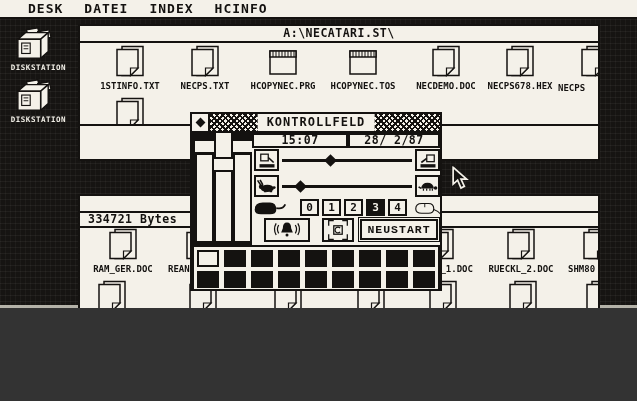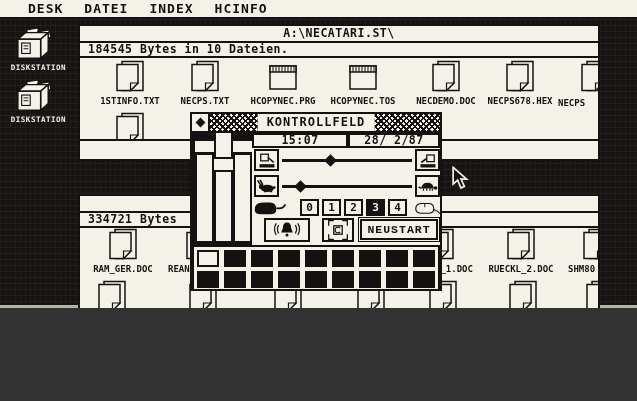--- a/index.html
+++ b/index.html
@@ -166,21 +166,20 @@
   </div>
   <div class="dicon" style="left:2px;top:78px">
     <svg width="44" height="36">
         <use href="#i-drive"></use>
       </svg>
     <div class="dlabel">DISKSTATION</div>
   </div>
 
   <div class="window" style="left:78px;top:24px;width:522px;height:137px">
     <div class="titlebar">A:\NECATARI.ST\</div>
-    <div class="infobar">184545 Bytes in 10 Dateien.</div>
     <div class="wcontent" style="height:81px">
       <div class="file" style="left:14px;top:2px">
         <svg class="ficon">
             <use href="#i-doc"></use>
           </svg>
         <div class="flabel">1STINFO.TXT</div>
       </div>
       <div class="file" style="left:89px;top:2px">
         <svg class="ficon">
             <use href="#i-doc"></use>

